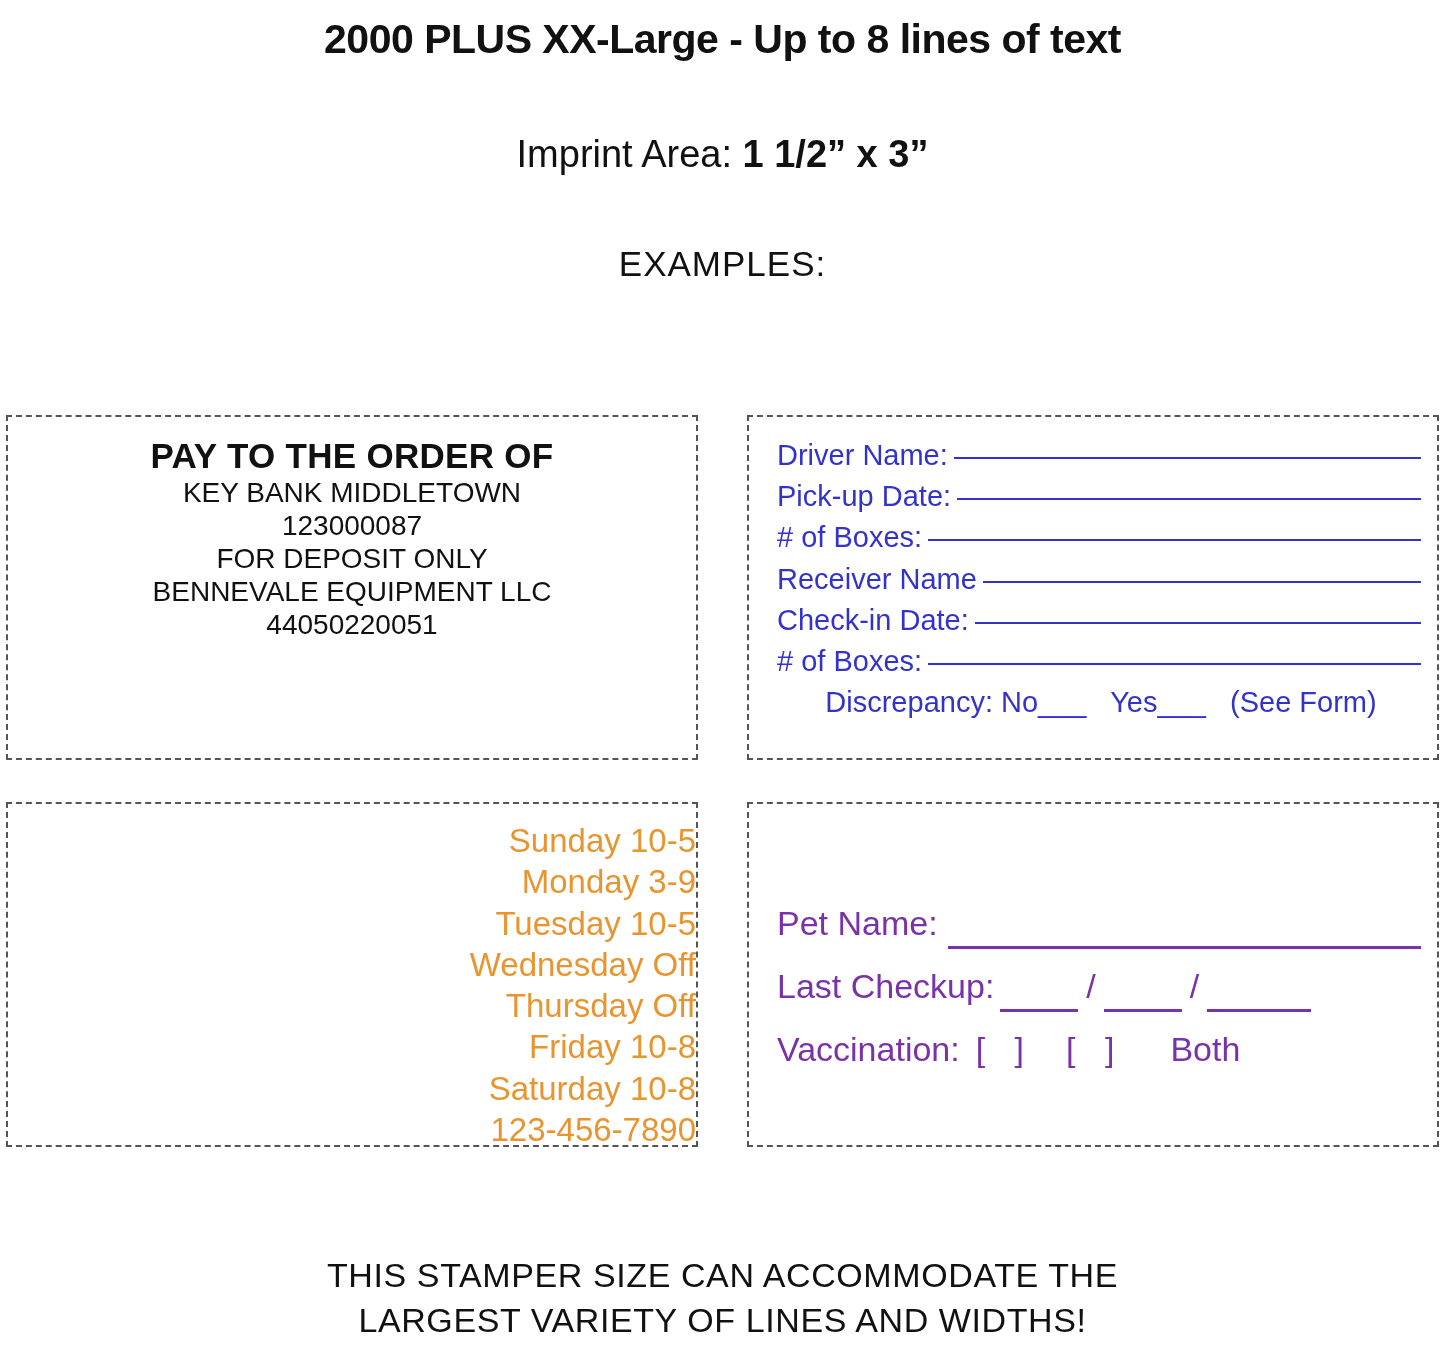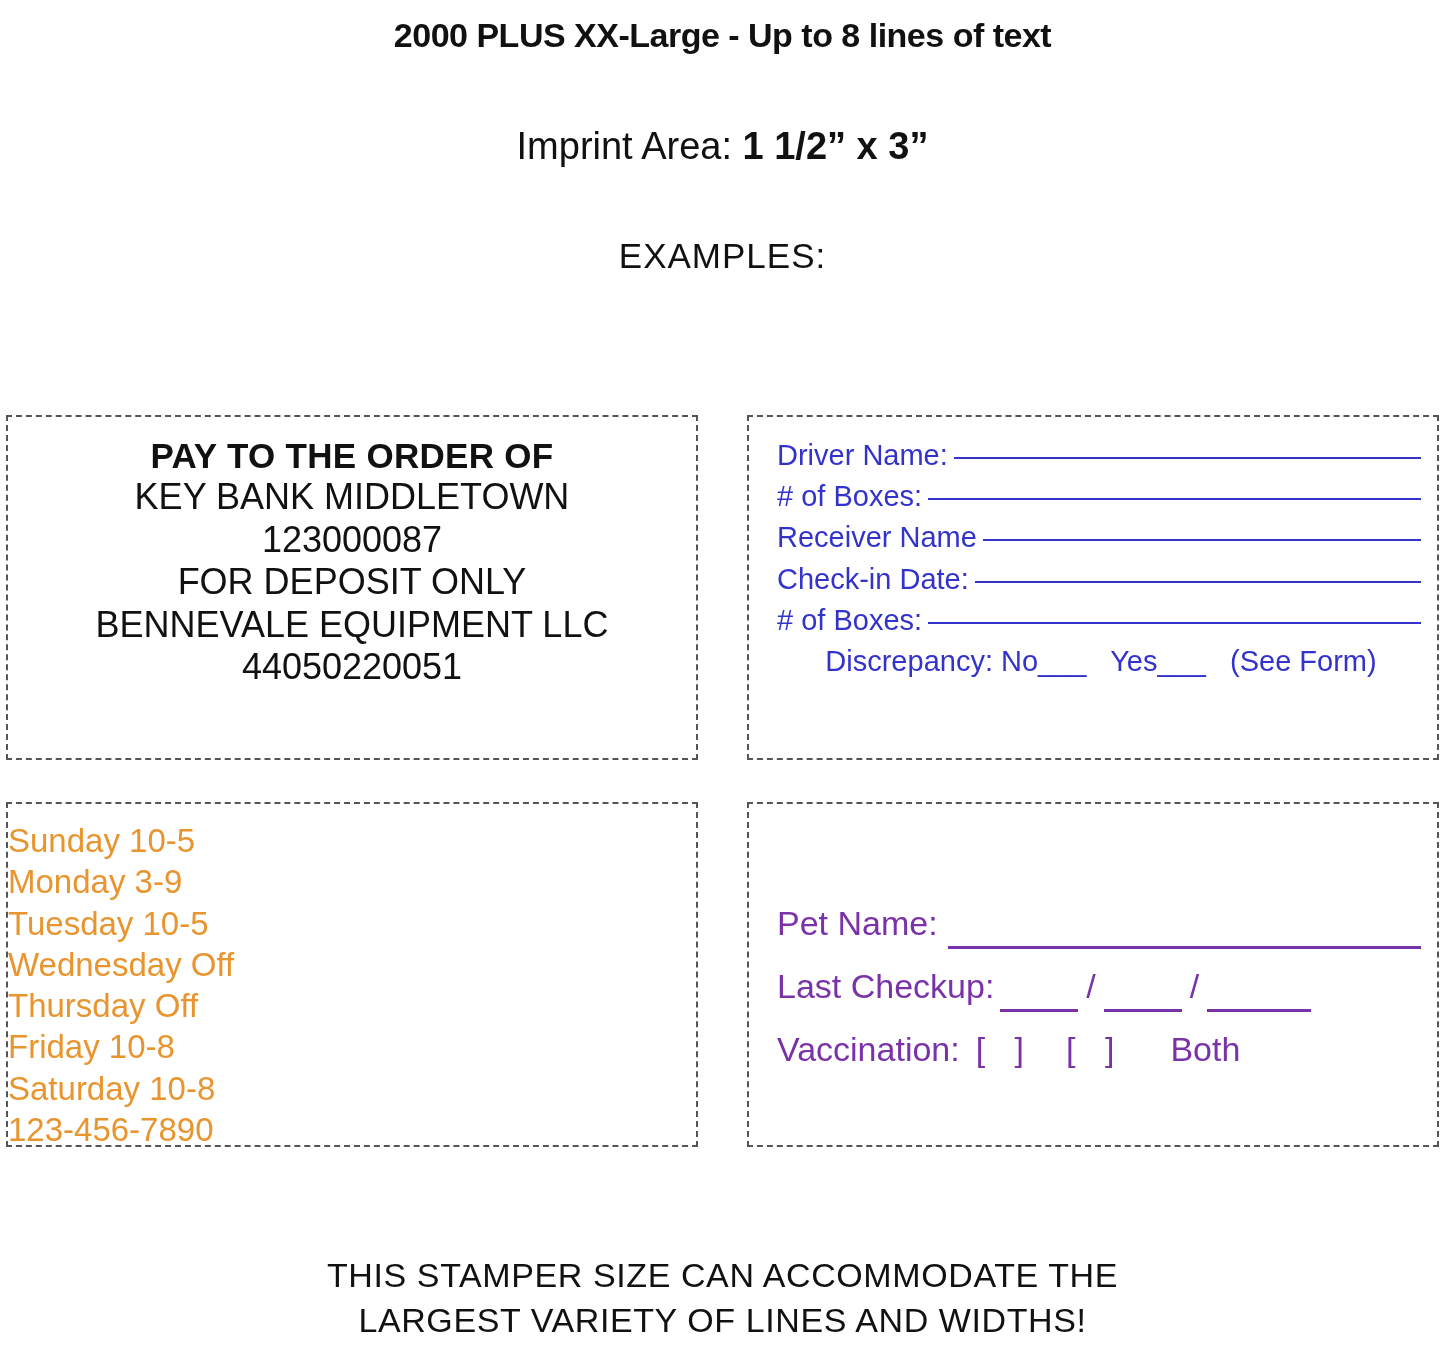--- a/index.html
+++ b/index.html
@@ -18,21 +18,21 @@
 
   .page {
     width: 1445px;
     height: 1359px;
     position: relative;
     box-sizing: border-box;
   }
 
   .title {
     text-align: center;
-    font-size: 34px;
+    font-size: 41px;
     font-weight: bold;
     letter-spacing: -0.5px;
     margin: 8px 0 0 0;
     padding-top: 8px;
     color: #111111;
   }
 
   .imprint {
     text-align: center;
     font-size: 38px;
@@ -83,21 +83,21 @@
     height: 345px;
   }
 
   
   .check {
     text-align: center;
     padding-top: 18px;
     line-height: 1.18;
   }
   .check .line {
-    font-size: 36px;
+    font-size: 28px;
     color: #111111;
     white-space: nowrap;
   }
   .check .line.bold {
     font-weight: bold;
     font-size: 35px;
     letter-spacing: 0.3px;
   }
 
   
@@ -122,21 +122,21 @@
     position: relative;
     top: -6px;
   }
   .ship .disc {
     white-space: nowrap;
   }
 
   
   .hours {
     color: #e8952f;
-    text-align: left;
+    text-align: right;
     padding-top: 16px;
     font-size: 33px;
     line-height: 1.25;
   }
 
   
   .pet {
     color: #7a32a8;
     padding: 88px 16px 0 28px;
     font-size: 34px;
@@ -214,20 +214,24 @@
           <div class="line">FOR DEPOSIT ONLY</div>
           <div class="line">BENNEVALE EQUIPMENT LLC</div>
           <div class="line">44050220051</div>
         </div>
       </div>
 
       <div class="box box-right">
         <div class="ship">
           <div class="frow">
             <span class="lbl">Driver Name:</span>
+            <span class="rule"></span>
+          </div>
+          <div class="frow">
+            <span class="lbl">Pick-up Date:</span>
             <span class="rule"></span>
           </div>
           <div class="frow">
             <span class="lbl"># of Boxes:</span>
             <span class="rule"></span>
           </div>
           <div class="frow">
             <span class="lbl">Receiver Name</span>
             <span class="rule"></span>
           </div>

